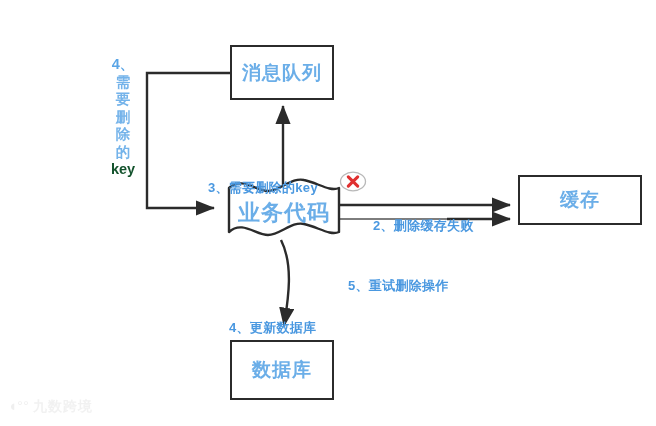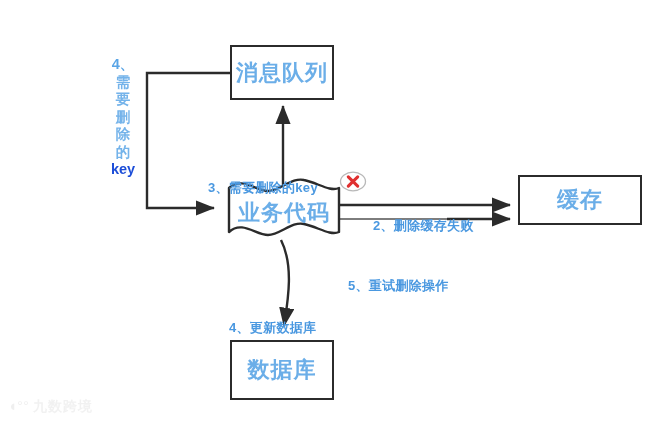--- a/index.html
+++ b/index.html
@@ -32,21 +32,21 @@
     box-sizing: border-box;
     border: 2.5px solid #2b2b2b;
     background: #ffffff;
     display: flex;
     align-items: center;
     justify-content: center;
   }
   .node-label {
     color: #6BAEE8;
     font-weight: bold;
-    font-size: 22px;
+    font-size: 19px;
     letter-spacing: 1px;
     white-space: nowrap;
   }
 
   #node-mq   { left: 230px; top: 45px;  width: 104px; height: 55px; }
   #node-cache{ left: 518px; top: 175px; width: 124px; height: 50px; }
   #node-db   { left: 230px; top: 340px; width: 104px; height: 60px; }
 
   
   #node-biz {
@@ -96,21 +96,21 @@
     align-items: center;
   }
   #label-4 .v-char {
     color: #74B3EA;
     font-weight: bold;
     font-size: 14.5px;
     line-height: 17.5px;
     text-align: center;
   }
   #label-4 .v-char.head { color: #5AA5E6; }
-  #label-4 .v-char.tail { color: #1d4ed8; letter-spacing: 0px; }
+  #label-4 .v-char.tail { color: #14532d; letter-spacing: 0px; }
 
   
   #marker-fail {
     position: absolute;
     left: 339px;
     top: 171px;
     width: 28px;
     height: 21px;
   }
 

